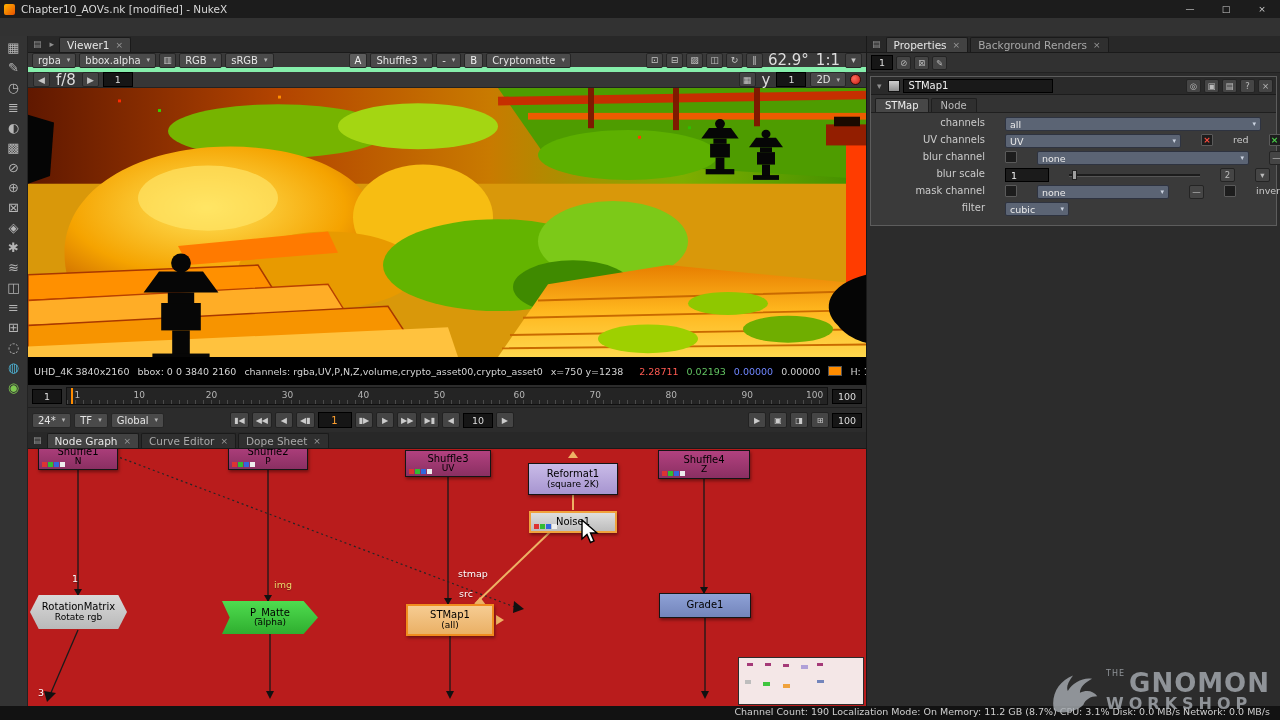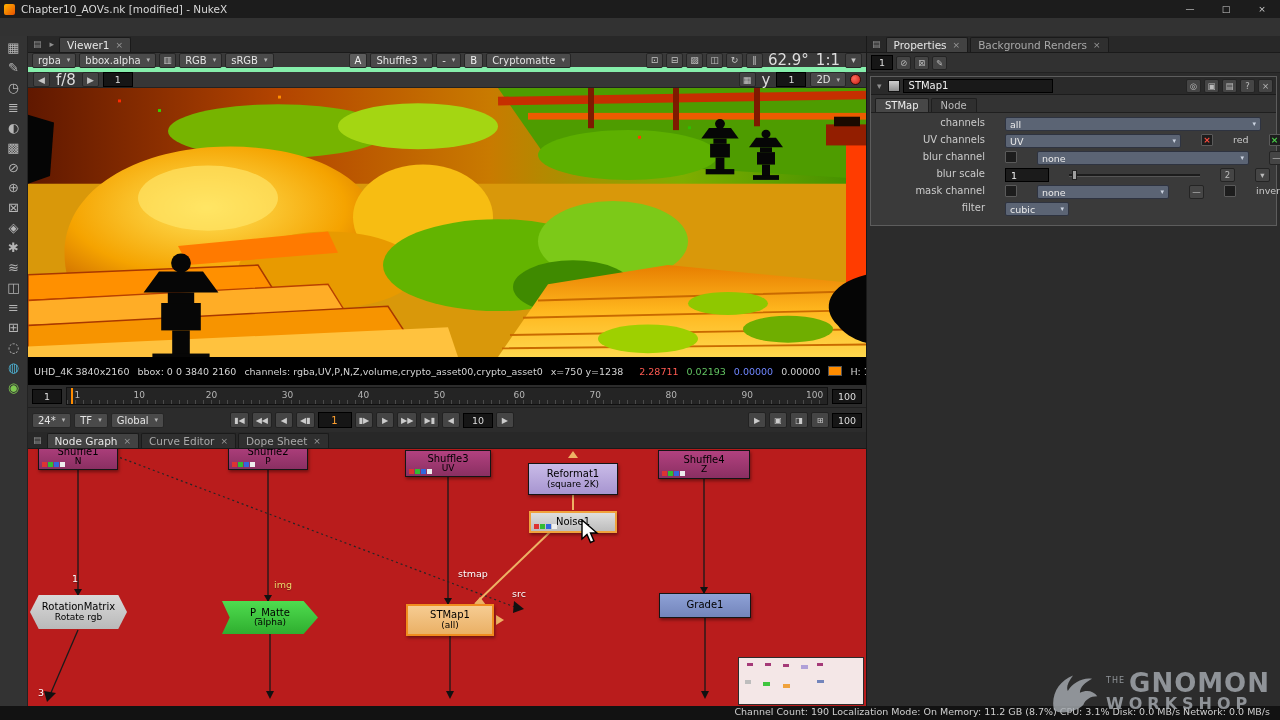--- a/index.html
+++ b/index.html
@@ -97,21 +97,21 @@
 .pslider{position:relative;flex:1;height:14px}
 .pslider::before{content:"";position:absolute;left:0;right:0;top:6px;height:2px;background:#1c1c1c;border-bottom:1px solid #555}
 .phandle{position:absolute;left:3px;top:2px;width:5px;height:10px;background:#a0a0a0;border:1px solid #222}
 .pcl{color:#c9c9c9;font-size:9.5px;white-space:nowrap}
 .mlauto{margin-left:auto}
 
 
 .statusbar{position:absolute;left:0;right:0;bottom:0;height:14px;background:#121212;display:flex;align-items:flex-start;justify-content:flex-end;padding-right:10px;font-size:9.5px;color:#cfcfcf;z-index:12}
 .watermark{position:absolute;right:10px;bottom:3px;display:flex;align-items:center;gap:7px;opacity:.8;z-index:40;pointer-events:none;color:#a8adb3}
 .wm-text{display:flex;flex-direction:column;line-height:1}
-.wm-row{display:flex;align-items:center;gap:4px}
+.wm-row{display:flex;align-items:flex-start;gap:4px}
 .wm-the{font-size:8px;letter-spacing:1px;padding-bottom:4px}
 .wm-l1{font-size:26px;font-weight:bold;letter-spacing:1px}
 .wm-l2{font-size:16px;font-weight:bold;letter-spacing:5px}
 </style>
 </head>
 <body>
 
 <div id="app">
 
   <div class="titlebar">
@@ -492,21 +492,21 @@
         <div>STMap1</div>
         <div class="s">(all)</div>
       </div>
       <div class="node n-grade" style="left:631px;top:144px;width:92px;height:25px">
         <div>Grade1</div>
       </div>
 
       <span class="elabel" style="left:44px;top:124px">1</span>
       <span class="elabel img" style="left:246px;top:130px">img</span>
       <span class="elabel" style="left:430px;top:119px">stmap</span>
-      <span class="elabel" style="left:484px;top:139px">src</span>
+      <span class="elabel" style="left:431px;top:139px">src</span>
       <span class="elabel" style="left:10px;top:238px">3</span>
 
       <div class="minimap">
         <i style="left:8px;top:5px;width:6px;height:3px;background:#a53a78"></i>
         <i style="left:26px;top:5px;width:6px;height:3px;background:#a53a78"></i>
         <i style="left:44px;top:6px;width:6px;height:3px;background:#a53a78"></i>
         <i style="left:62px;top:7px;width:7px;height:4px;background:#b0a0d8"></i>
         <i style="left:78px;top:5px;width:6px;height:3px;background:#a53a78"></i>
         <i style="left:24px;top:24px;width:7px;height:4px;background:#3fc63f"></i>
         <i style="left:44px;top:26px;width:7px;height:4px;background:#f0a23c"></i>

